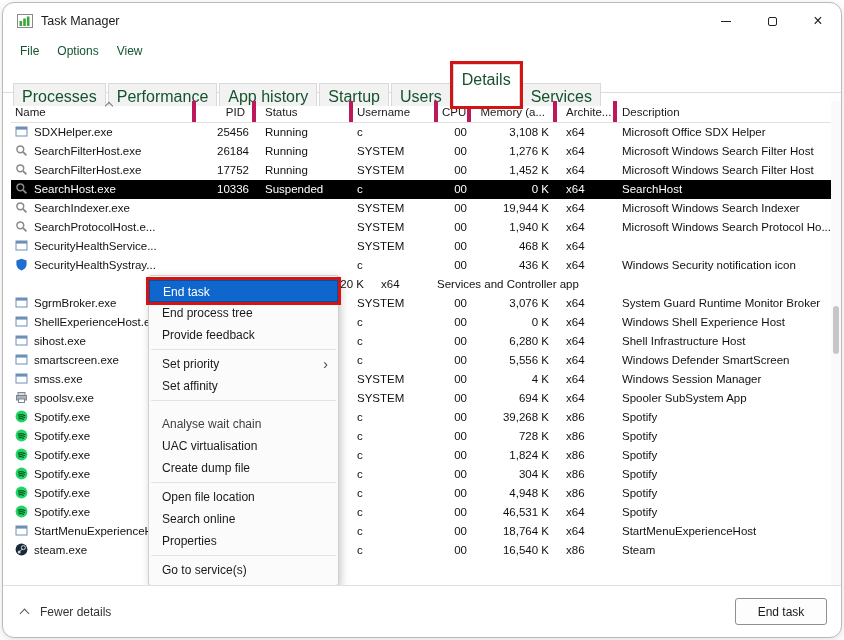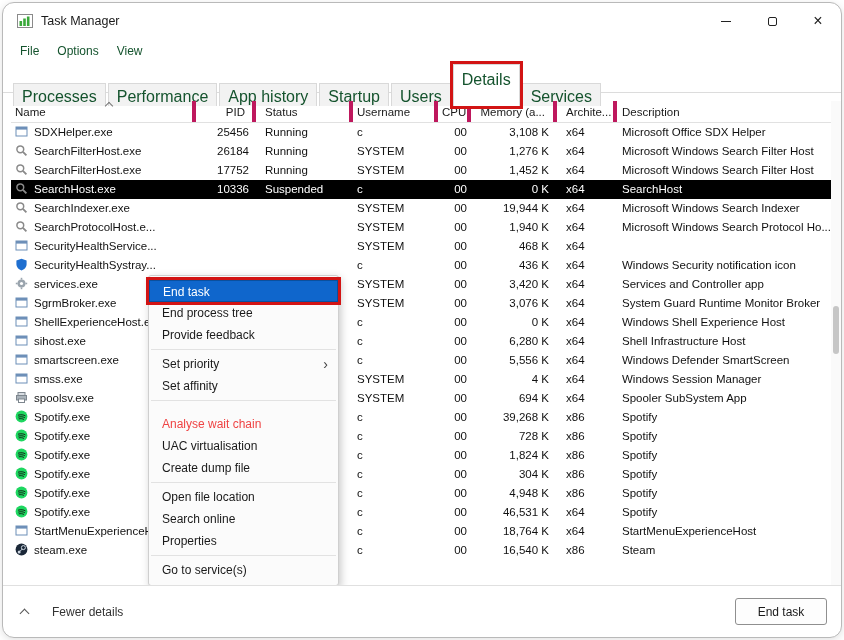--- a/index.html
+++ b/index.html
@@ -42,28 +42,28 @@
   .c-cpu{ width:33px; text-align:right; padding-right:4px; } .c-mem{ width:86px; text-align:right; padding-right:8px; }
   .c-arch{ width:60px; padding-left:9px; } .c-desc{ flex:1 1 auto; padding-left:5px; }
   .picon{ display:inline-flex; width:15px; height:13px; vertical-align:-2px; margin-right:4px; }
   
   .scrollbar{ position:absolute; right:0; top:8px; bottom:0; width:10px; background:#fafafa; }
   .scroll-thumb{ position:absolute; left:2px; width:6px; top:205px; height:48px; background:#c6c6c6; border-radius:3px; }
   
   .context-menu{ position:absolute; left:145px; top:182px; width:191px; background:#fbfbfb;
     border:1px solid #cfcfcf; border-radius:3px; box-shadow:2px 3px 8px rgba(0,0,0,.22); padding:4px 0; z-index:10; }
   .cm-item{ height:22px; line-height:22px; font-size:12px; color:#1a1a1a; padding-left:13px; position:relative; white-space:nowrap; }
-  .cm-item.disabled{ color:#ef4444;margin-top:12px; }
+  .cm-item.disabled{ color:#404040;margin-top:12px; }
   .cm-item.highlighted{ background:#0f66cc; color:#ffffff; border:1px solid #0a4f9e; }
   .cm-item.annotated{ box-shadow:0 0 0 3px #d21414; z-index:11; }
   .cm-sep{ height:1px; background:#e2e2e2; margin:3px 2px; }
   .cm-arrow{ position:absolute; right:10px; top:0; font-size:14px; color:#444; }
   
   .footer{ flex:0 0 52px; border-top:1px solid #e0e0e0; display:flex; align-items:center; padding:0 14px; justify-content:space-between; }
-  .fewer{ display:flex; align-items:center; font-size:12px; color:#333; cursor:pointer;gap:12px; }
+  .fewer{ display:flex; align-items:center; font-size:12px; color:#333; cursor:pointer; }
   .chev-up{ width:7px; height:7px; border-left:1.4px solid #555; border-top:1.4px solid #555; transform:rotate(45deg); margin:3px 12px 0 4px; }
   .endtask-btn{ width:92px; height:27px; background:#fdfdfd; border:1px solid #8f8f8f; border-radius:3px; font-size:12px;
     font-family:"Liberation Sans",sans-serif; color:#1a1a1a; cursor:pointer; }
 </style>
 </head>
 <body>
 
 <div class="window">
 
   <div class="titlebar">
@@ -229,32 +229,20 @@
             </span>SecurityHealthSystray...</div>
           <div class="td c-pid"></div>
           <div class="td c-status"></div>
           <div class="td c-user">c</div>
           <div class="td c-cpu">00</div>
           <div class="td c-mem">436 K</div>
           <div class="td c-arch">x64</div>
           <div class="td c-desc">Windows Security notification icon</div>
         </div>
         <div class="trow">
-          <div class="td c-name"><span class="picon">
-              <svg width="13" height="13" viewBox="0 0 13 13">
-                <circle cx="6.5" cy="6.5" r="4" fill="#9aa4ad"></circle>
-                <circle cx="6.5" cy="6.5" r="1.6" fill="#ffffff"></circle>
-                <g stroke="#9aa4ad" stroke-width="1.6">
-                  <line x1="6.5" y1="0.8" x2="6.5" y2="2.6"></line>
-                  <line x1="6.5" y1="10.4" x2="6.5" y2="12.2"></line>
-                  <line x1="0.8" y1="6.5" x2="2.6" y2="6.5"></line>
-                  <line x1="10.4" y1="6.5" x2="12.2" y2="6.5"></line>
-                </g>
-              </svg>
-            </span>services.exe</div>
           <div class="td c-pid"></div>
           <div class="td c-status"></div>
           <div class="td c-user">SYSTEM</div>
           <div class="td c-cpu">00</div>
           <div class="td c-mem">3,420 K</div>
           <div class="td c-arch">x64</div>
           <div class="td c-desc">Services and Controller app</div>
         </div>
         <div class="trow">
           <div class="td c-name"><span class="picon">

